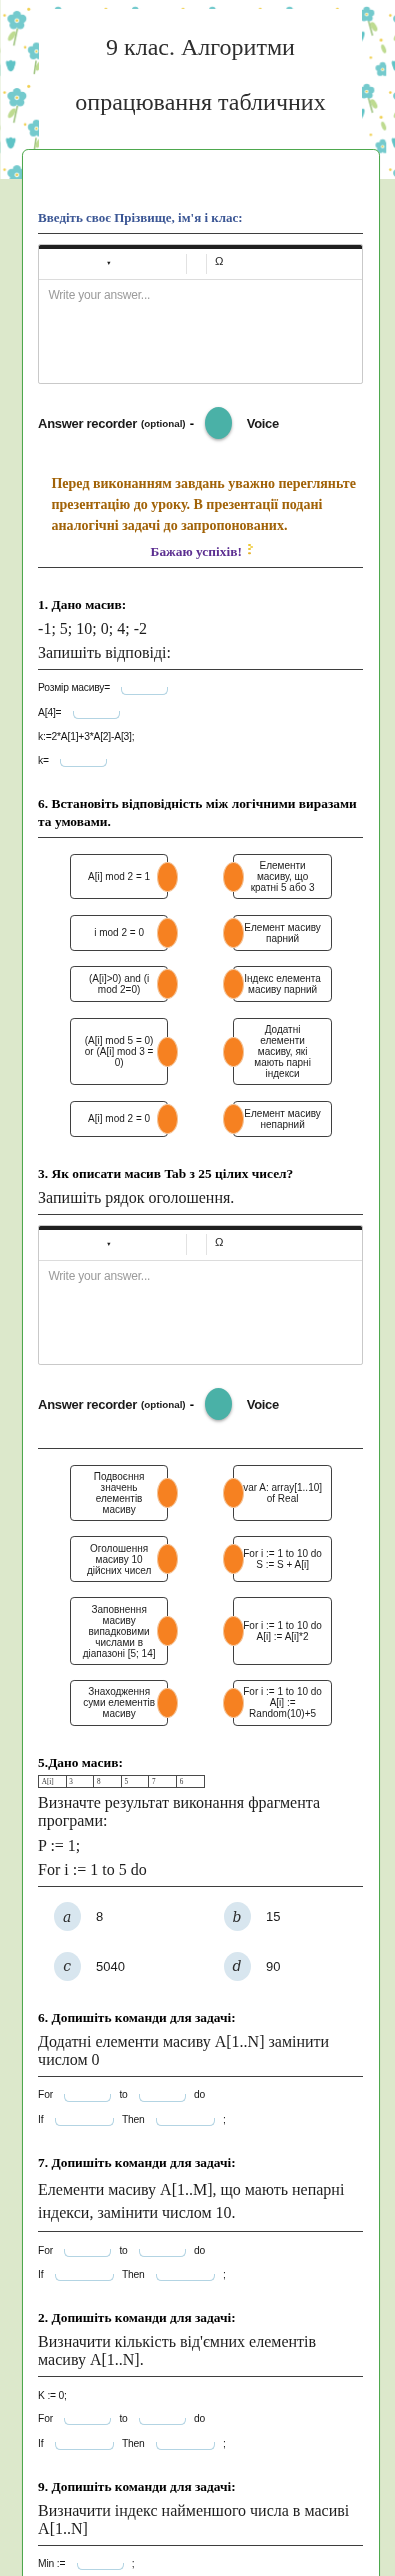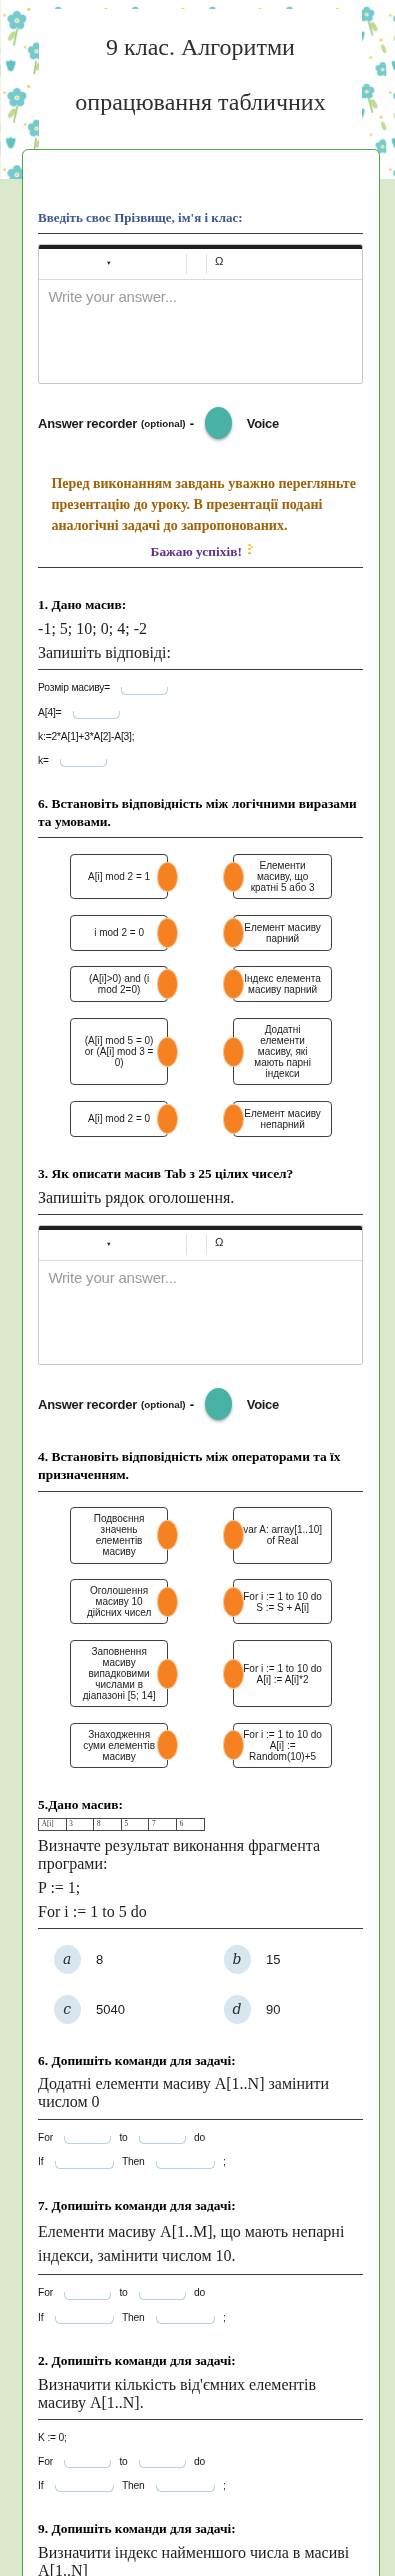--- a/index.html
+++ b/index.html
@@ -19,21 +19,21 @@
     line-height:1.32;margin:0;}
   .serif-line{font-family:"Liberation Serif","DejaVu Serif",serif;font-size:16px;color:#1d1d1d;margin-top:6.2px;}
   
   .editor{margin-top:10.3px;border:0.5px solid #c9c9c9;border-radius:2.1px;background:#fff;}
   .ed-top{height:3.6px;background:#202020;border-radius:1.5px 1.5px 0 0;}
   .ed-toolbar{position:relative;height:30px;border-bottom:0.5px solid #dcdcdc;}
   .ed-caret{position:absolute;left:67px;top:11.3px;font-size:5.7px;color:#1c1c1c;cursor:pointer;}
   .ed-sep1,.ed-sep2{position:absolute;top:4.6px;width:0.5px;height:20.6px;background:#e2e2e2;}
   .ed-sep1{left:147px;}  .ed-sep2{left:167px;}
   .ed-omega{position:absolute;left:176px;top:6.2px;font-size:11.3px;color:#1c1c1c;cursor:pointer;}
-  .ed-body{height:87px;padding:8.2px 9.3px;font-size:15px;color:#9b9b9b;letter-spacing:-0.2px;cursor:text;}
+  .ed-body{height:87px;padding:8.2px 9.3px;font-size:12px;color:#9b9b9b;letter-spacing:-0.2px;cursor:text;}
   
   .recorder{display:flex;align-items:center;margin-top:23px;}
   .rec-label{font-weight:bold;font-size:13px;color:#1a1a1a;letter-spacing:-0.3px;}
   .rec-opt{font-weight:bold;font-size:9.8px;color:#1a1a1a;margin-left:4.1px;}
   .rec-dash{font-weight:bold;font-size:13px;margin-left:4.1px;}
   .rec-btn{width:27px;height:32px;border-radius:50%;background:#4ab1a7;margin:0 14.4px 0 11.3px;
     box-shadow:0 1.5px 3.1px rgba(0,0,0,0.35);cursor:pointer;border:none;}
   
   .intro{margin:34px 2.1px 0 13.4px;font-family:"Liberation Serif","DejaVu Serif",serif;font-weight:bold;
     font-size:14px;line-height:1.5;color:#a16207;}
@@ -264,21 +264,20 @@
       <div class="recorder">
         <span class="rec-label">Answer recorder</span>
         <span class="rec-opt">(optional)</span>
         <span class="rec-dash">-</span>
         <button class="rec-btn"></button>
         <span class="rec-label">Voice</span>
       </div>
     </div>
 
     <div class="q-block">
-      <h2 class="sec-head">4. Встановіть відповідність між операторами та їх призначенням.</h2>
       <div class="sep"></div>
       <div class="pair-row">
         <div class="mbox left">
             <span>Подвоєння значень елементів масиву</span>
             <span class="dot dot-r"></span>
           </div>
         <div class="mbox right">
             <span class="dot dot-l"></span>
             <span>var A: array[1..10] of Real</span>
           </div>

